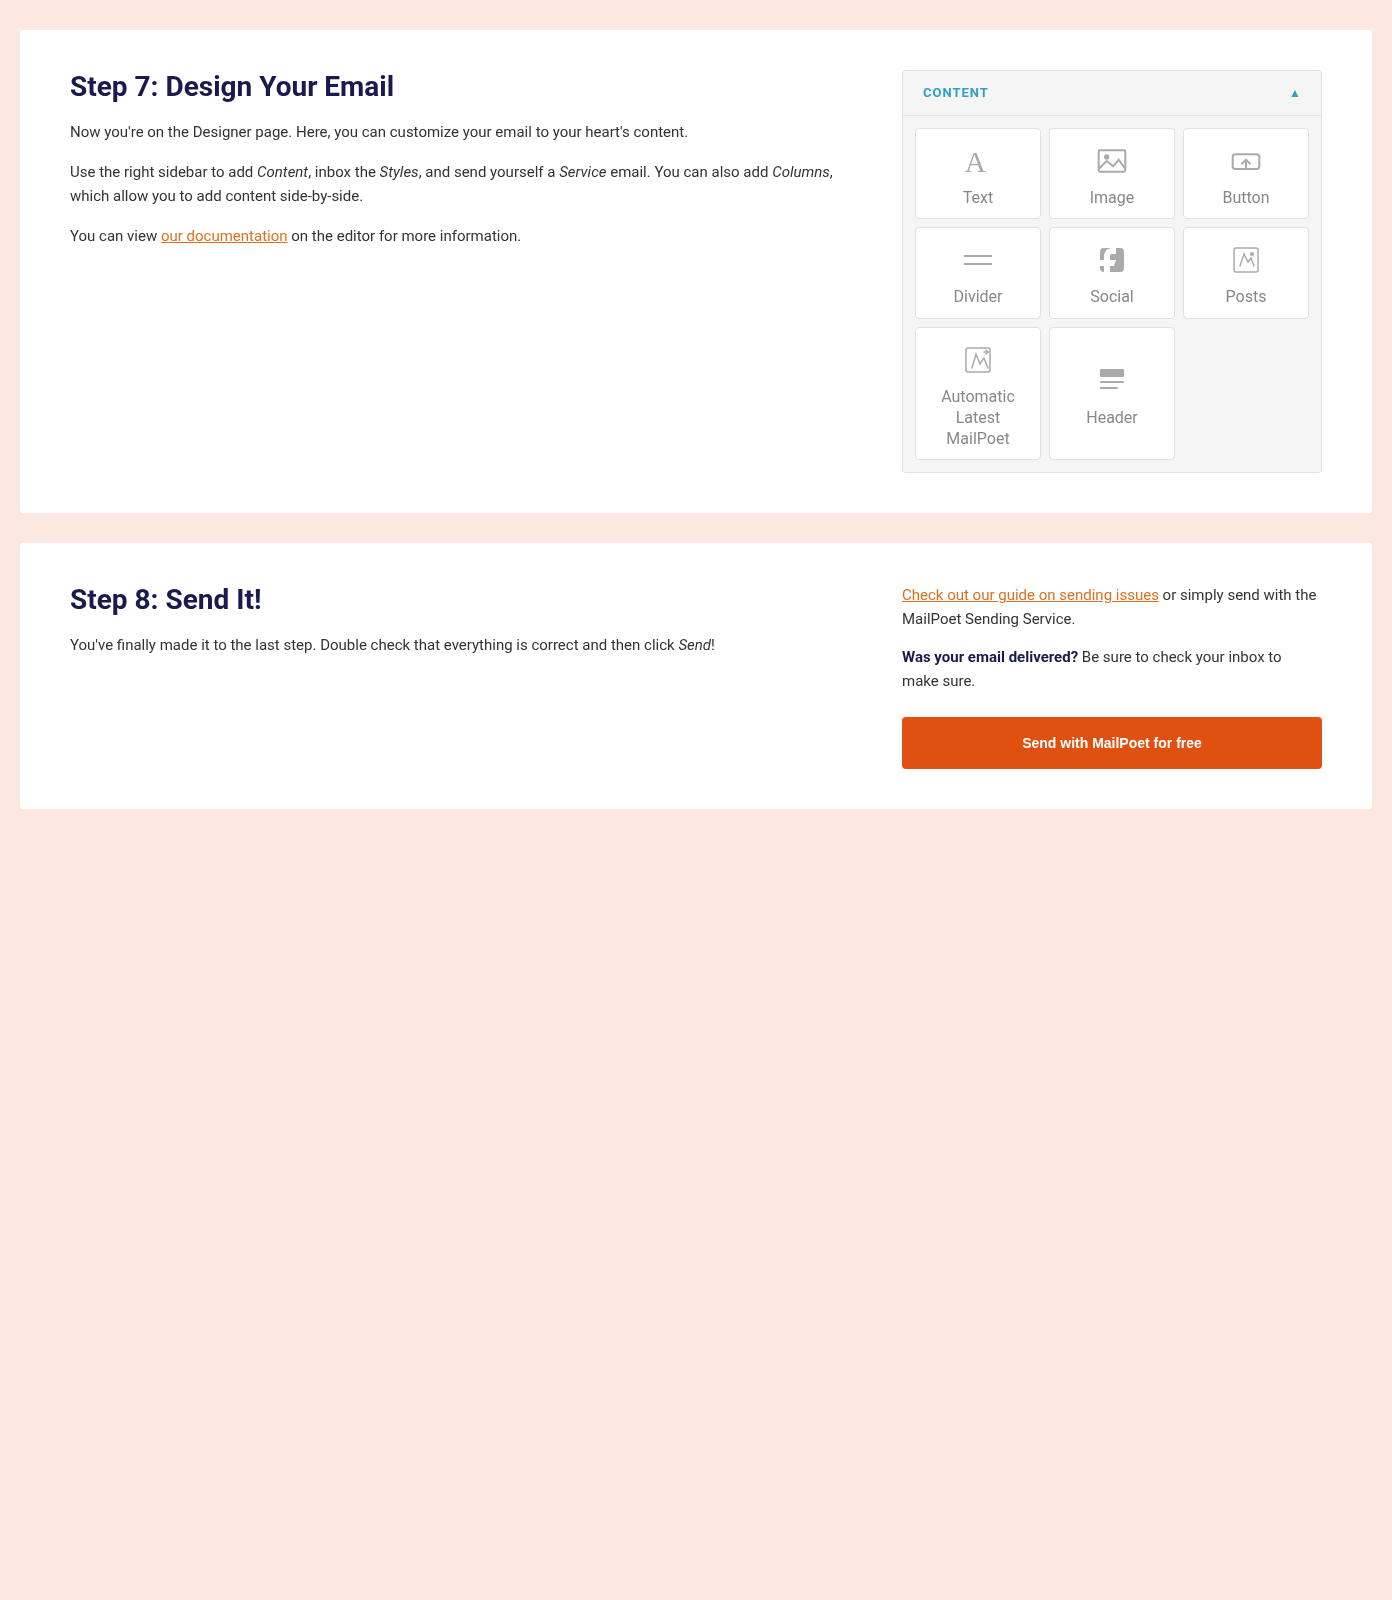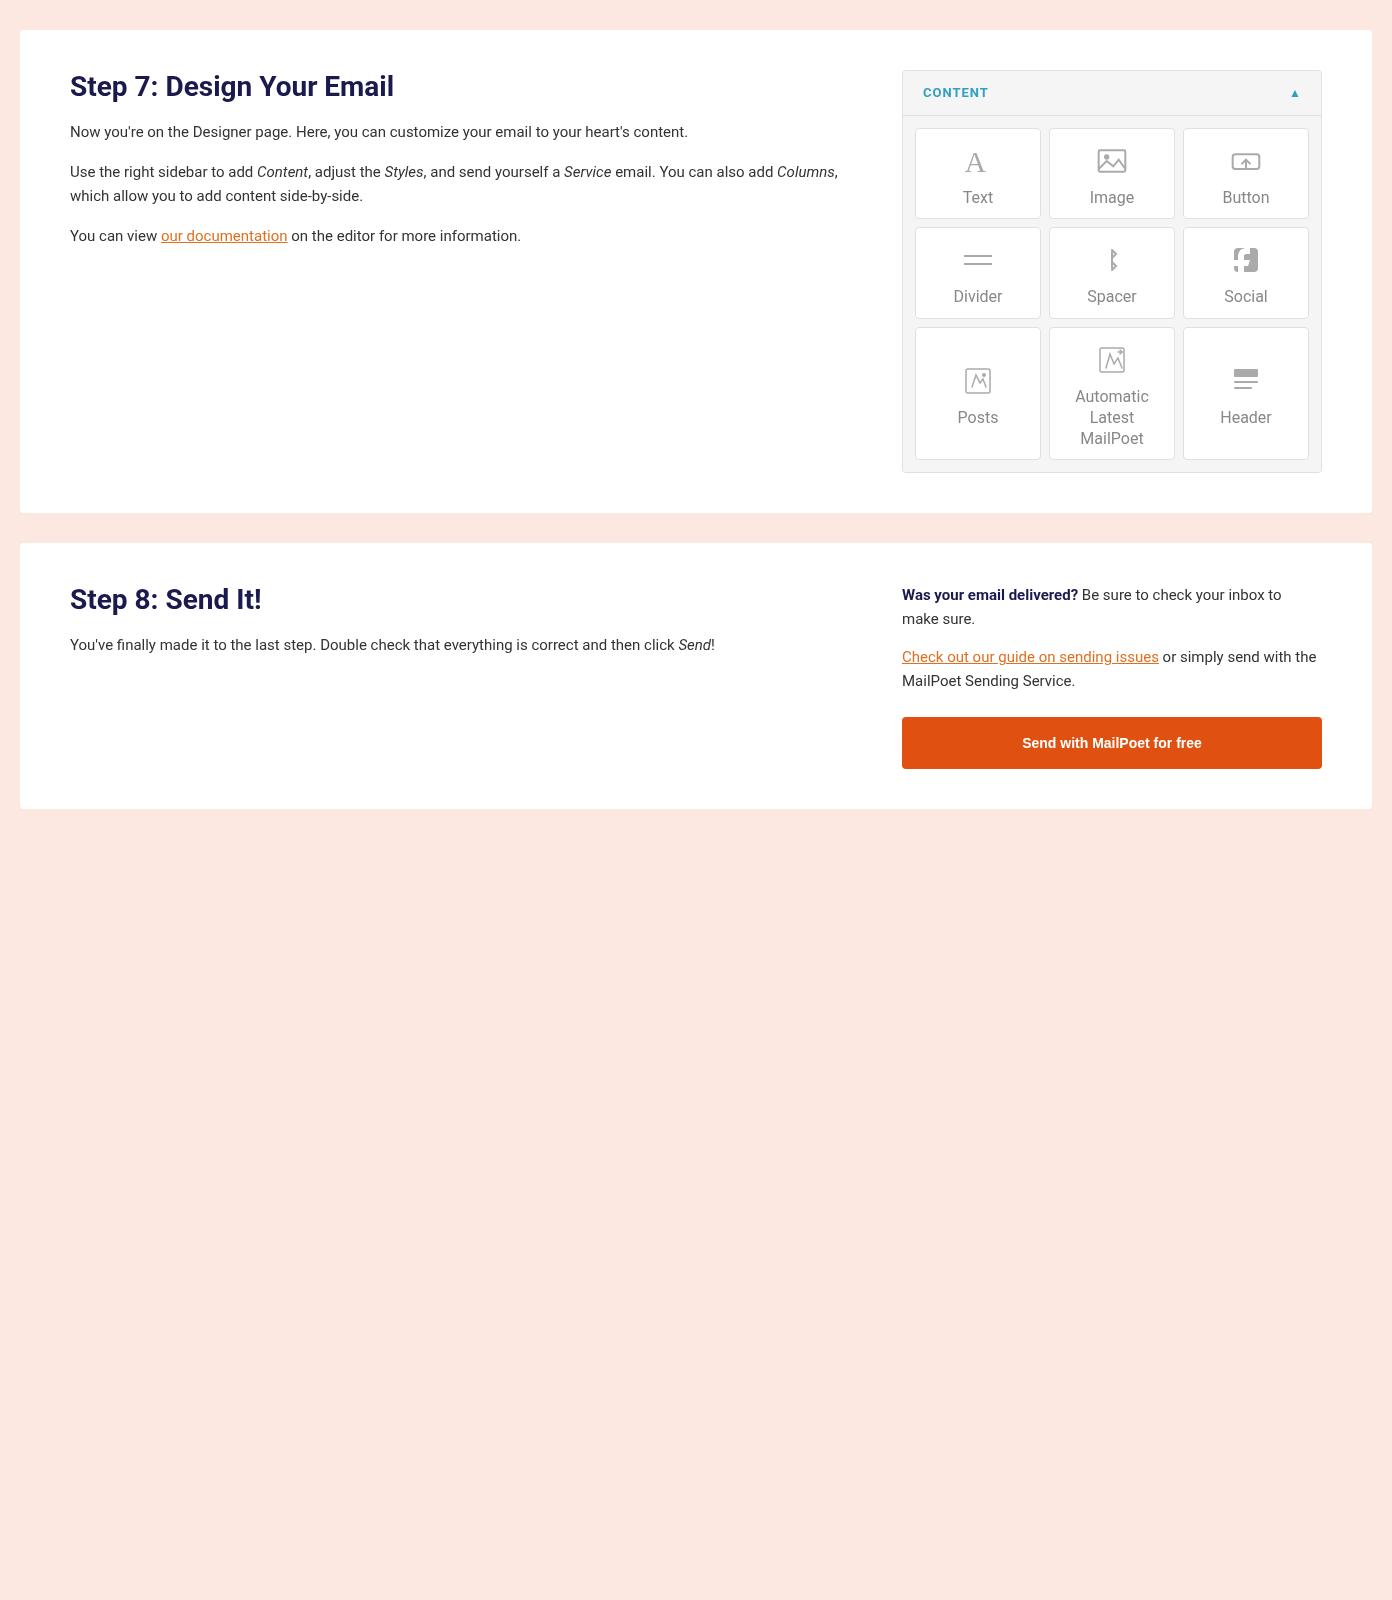--- a/index.html
+++ b/index.html
@@ -172,21 +172,21 @@
 
 <div class="card">
   <div class="card-inner">
     <div class="left-col">
       <h2 class="step-title">Step 7: Design Your Email</h2>
       <div class="step-body">
         <p>
           <span>Now you're on the Designer page. Here, you can customize your email to your heart's content.</span>
         </p>
         <p>
-          <span>Use the right sidebar to add </span><em>Content</em><span>, adjust the </span><em>Styles</em><span>, and send yourself a </span><em>Service</em><span> email. You can also add </span><em>Columns</em><span>, which allow you to add content side-by-side.</span>
+          <span>Use the right sidebar to add </span><em>Content</em><span>, inbox the </span><em>Styles</em><span>, and send yourself a </span><em>Service</em><span> email. You can also add </span><em>Columns</em><span>, which allow you to add content side-by-side.</span>
         </p>
         <p>
           <span>You can view </span><a href="#">our documentation</a><span> on the editor for more information.</span>
         </p>
       </div>
     </div>
 
     <div class="right-col">
       <div class="content-panel">
         <div class="content-panel-header">
@@ -229,30 +229,20 @@
           <div class="content-item">
             <span class="content-item-icon">
               <svg class="svg-icon" viewBox="0 0 32 32" xmlns="http://www.w3.org/2000/svg">
                 <line x1="2" y1="12" x2="30" y2="12" stroke="#aaa" stroke-width="2"></line>
                 <line x1="2" y1="20" x2="30" y2="20" stroke="#aaa" stroke-width="2"></line>
               </svg>
             </span>
             <span class="content-item-label">Divider</span>
           </div>
 
-          <div class="content-item">
-            <span class="content-item-icon">
-              <svg class="svg-icon" viewBox="0 0 32 32" xmlns="http://www.w3.org/2000/svg">
-                <polyline points="16,6 20,10 16,14" fill="none" stroke="#aaa" stroke-width="2" stroke-linecap="round"></polyline>
-                <polyline points="16,26 20,22 16,18" fill="none" stroke="#aaa" stroke-width="2" stroke-linecap="round"></polyline>
-                <line x1="16" y1="8" x2="16" y2="24" stroke="#aaa" stroke-width="2" stroke-linecap="round"></line>
-              </svg>
-            </span>
-            <span class="content-item-label">Spacer</span>
-          </div>
 
           <div class="content-item">
             <span class="content-item-icon">
               <svg class="svg-icon" viewBox="0 0 32 32" xmlns="http://www.w3.org/2000/svg">
                 <rect x="4" y="4" width="24" height="24" rx="4" fill="#aaa"></rect>
                 <path d="M20 4h-4c-4.4 0-8 3.6-8 8v4h-4v6h4v10h6V22h4l2-6h-6v-4c0-1.1.9-2 2-2h4V4z" fill="#fff"></path>
               </svg>
             </span>
             <span class="content-item-label">Social</span>
           </div>
@@ -304,21 +294,21 @@
       <h2 class="step-title">Step 8: Send It!</h2>
       <div class="step-body">
         <p>
           <span>You've finally made it to the last step. Double check that everything is correct and then click </span><em>Send</em><span>!</span>
         </p>
       </div>
     </div>
 
     <div class="right-col step8-right">
       <p>
-        <strong>Was your email delivered?</strong><span> Be sure to check your inbox to make sure.</span>
+        <a href="#">Check out our guide on sending issues</a><span> or simply send with the MailPoet Sending Service.</span>
       </p>
       <p>
-        <a href="#">Check out our guide on sending issues</a><span> or simply send with the MailPoet Sending Service.</span>
+        <strong>Was your email delivered?</strong><span> Be sure to check your inbox to make sure.</span>
       </p>
       <button class="send-button">Send with MailPoet for free</button>
     </div>
   </div>
 </div>
 
 </body></html>

